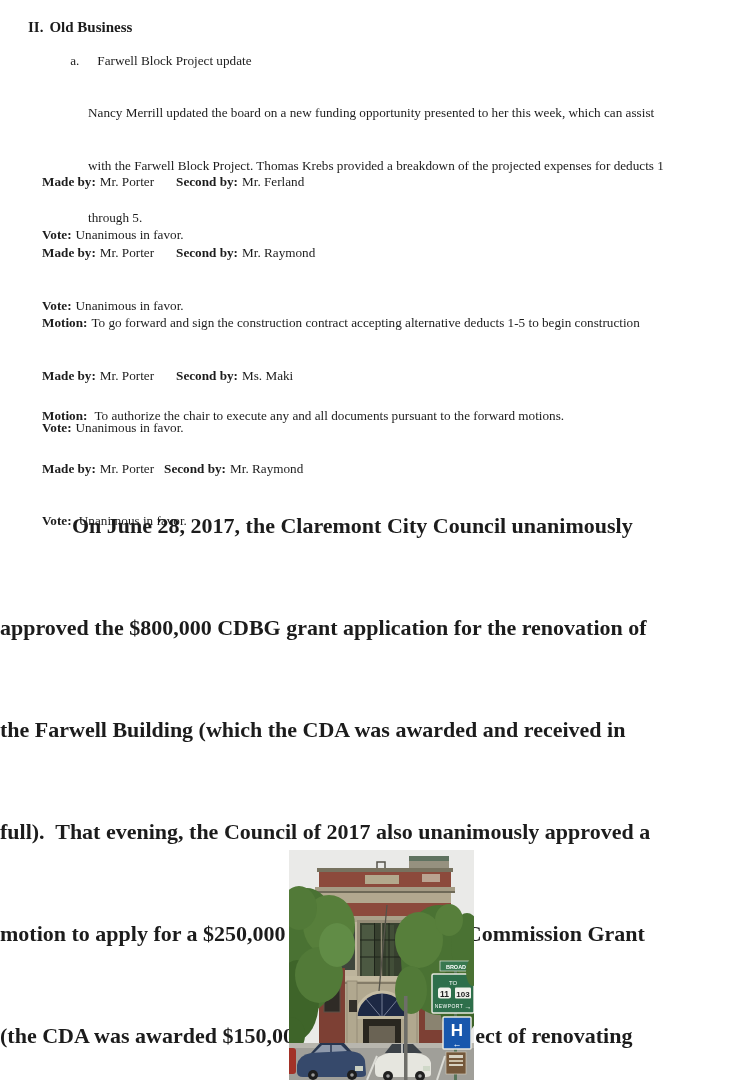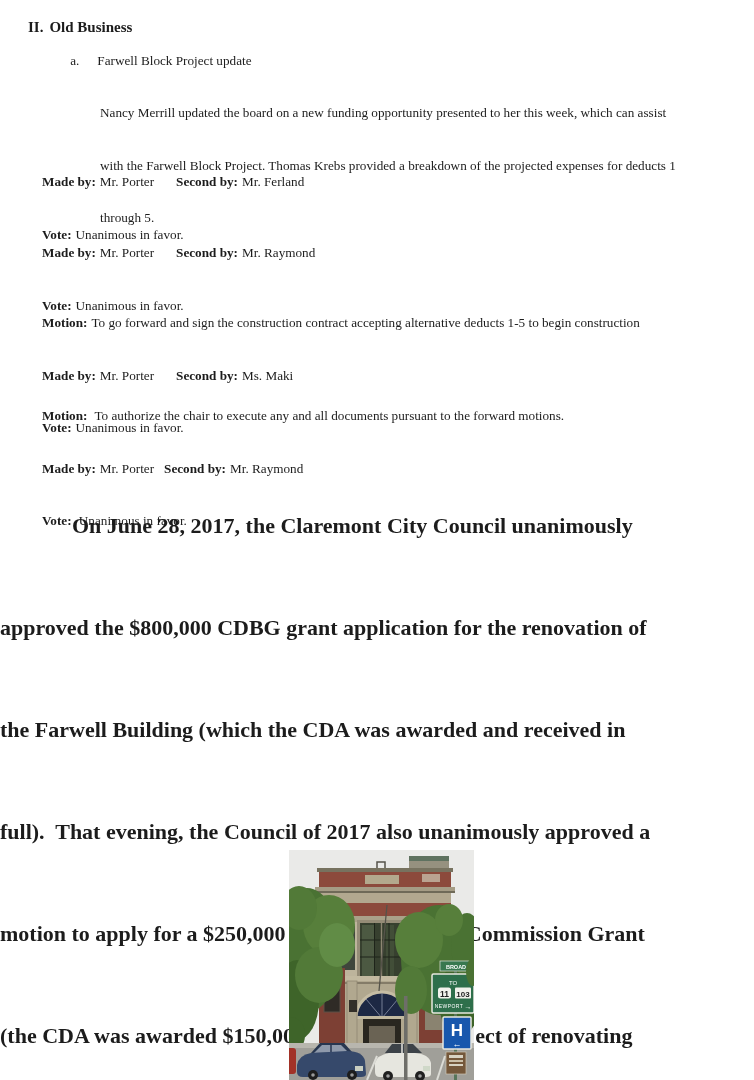--- a/index.html
+++ b/index.html
@@ -7,21 +7,21 @@
     position:relative;width:754px;height:1080px;background:#ffffff;
     overflow:hidden;font-family:"Liberation Serif",serif;color:#1c1c1c;
   }
   .abs{position:absolute;}
   .b{font-weight:bold;}
   .sec-heading{top:2px;left:13px;font-size:15px;white-space:pre;}
   .sec-title{margin-left:6px;}
   .item-heading{top:37px;left:57px;font-size:13.2px;white-space:pre;}
   .item-title{margin-left:18px;}
   .doc-lines{font-size:13.2px;line-height:17.5px;white-space:pre;}
-  .intro{top:69px;left:100px;}
+  .intro{top:69px;left:88px;}
   .m1{top:138px;left:42px;}
   .m2{top:209px;left:42px;}
   .m3{top:279px;left:42px;}
   .m4{top:372px;left:42px;}
   .ml{margin-left:4px;}
   .gap{margin-left:22px;}
   .gap-sm{margin-left:10px;}
   .council{top:441px;left:0;width:754px;font-weight:bold;font-size:22px;
     line-height:34px;white-space:pre;}
   .cline{height:34px;}

